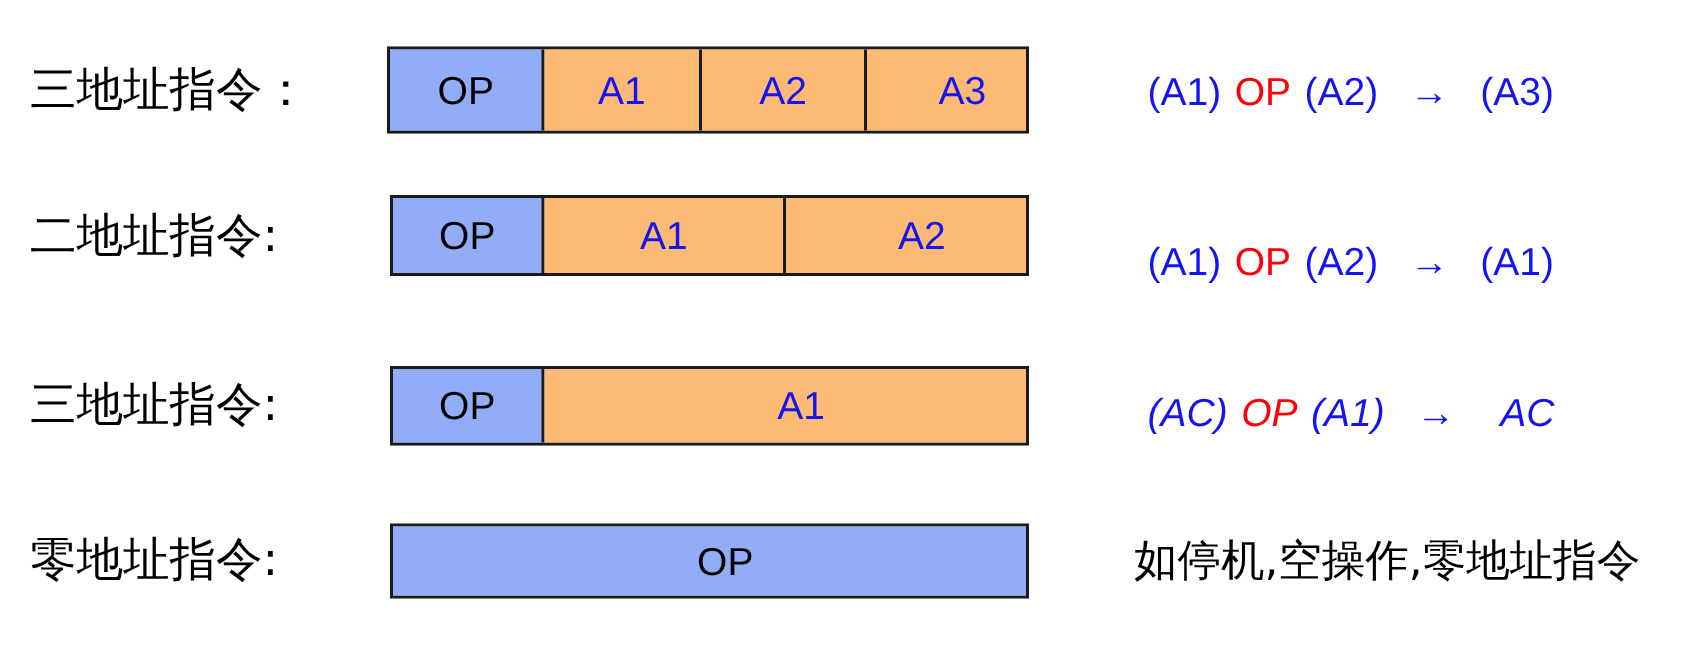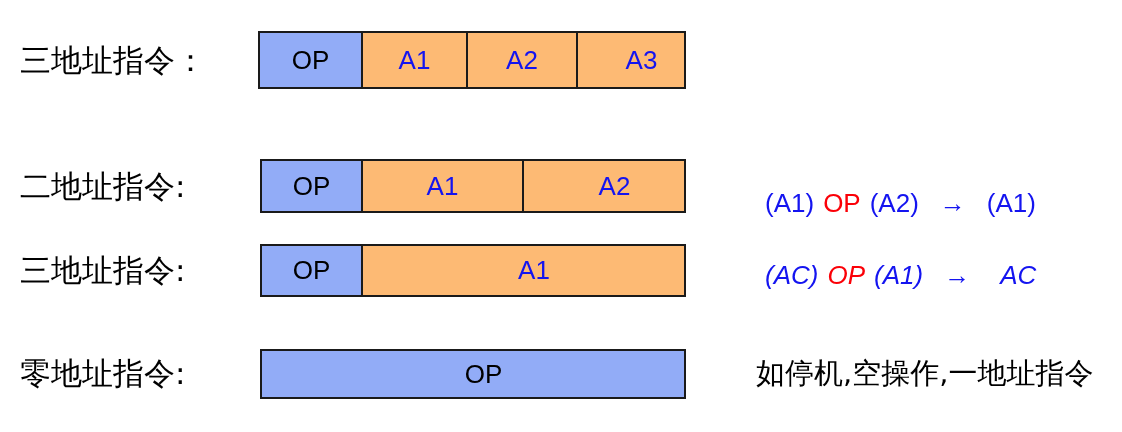--- a/index.html
+++ b/index.html
@@ -23,21 +23,21 @@
     height: 432px;
   }
 
   
   .row {
     position: absolute;
     left: 0;
     width: 1122px;
   }
   .row-1 { top: 31px;  height: 58px; }
-  .row-2 { top: 159px; height: 54px; }
+  .row-2 { top: 130px; height: 54px; }
   .row-3 { top: 244px; height: 53px; }
   .row-4 { top: 349px; height: 50px; }
 
   
   .row-label {
     position: absolute;
     left: 20px;
     width: 230px;
     color: #000000;
     font-size: 31px;
@@ -134,20 +134,23 @@
   <div class="row row-1">
     <div class="row-label">三地址指令：</div>
 
     <div class="fields">
       <div class="field op f-op">OP</div>
       <div class="field f-a1">A1</div>
       <div class="field f-a2">A2</div>
       <div class="field f-a3">A3</div>
     </div>
 
+    <div class="semantics">
+      <span class="tok">(A1)</span><span class="sp"></span><span class="tok-op">OP</span><span class="sp"></span><span class="tok">(A2)</span><span class="sp-wide"></span><span class="tok-arrow">→</span><span class="sp-wide"></span><span class="tok">(A3)</span>
+    </div>
   </div>
 
   <div class="row row-2">
     <div class="row-label">二地址指令:</div>
 
     <div class="fields">
       <div class="field op f-op">OP</div>
       <div class="field f-a1">A1</div>
       <div class="field f-a2">A2</div>
     </div>
@@ -170,16 +173,16 @@
     </div>
   </div>
 
   <div class="row row-4">
     <div class="row-label">零地址指令:</div>
 
     <div class="fields">
       <div class="field op f-op">OP</div>
     </div>
 
-    <div class="semantics">如停机,空操作,一地址指令</div>
+    <div class="semantics">如停机,空操作,零地址指令</div>
   </div>
 
 </div>
 
 </body></html>

